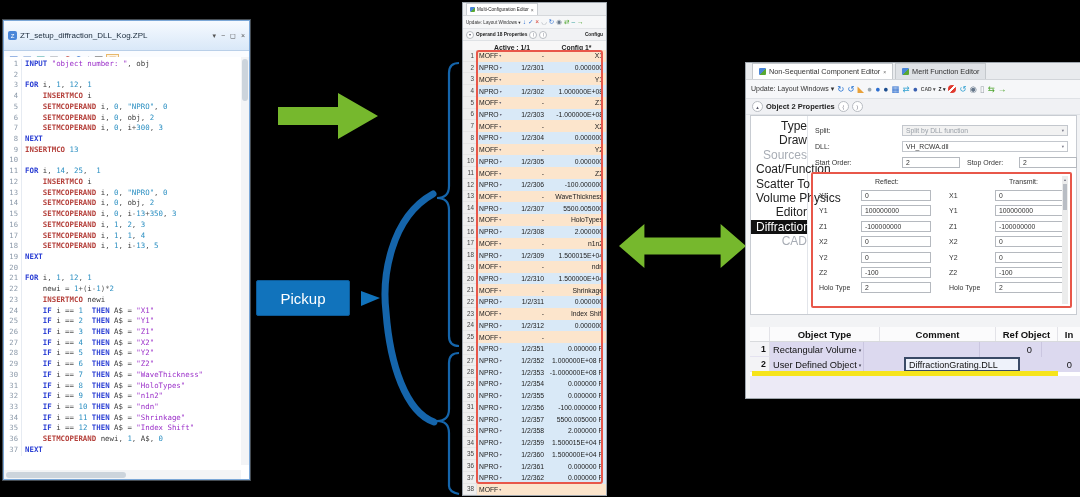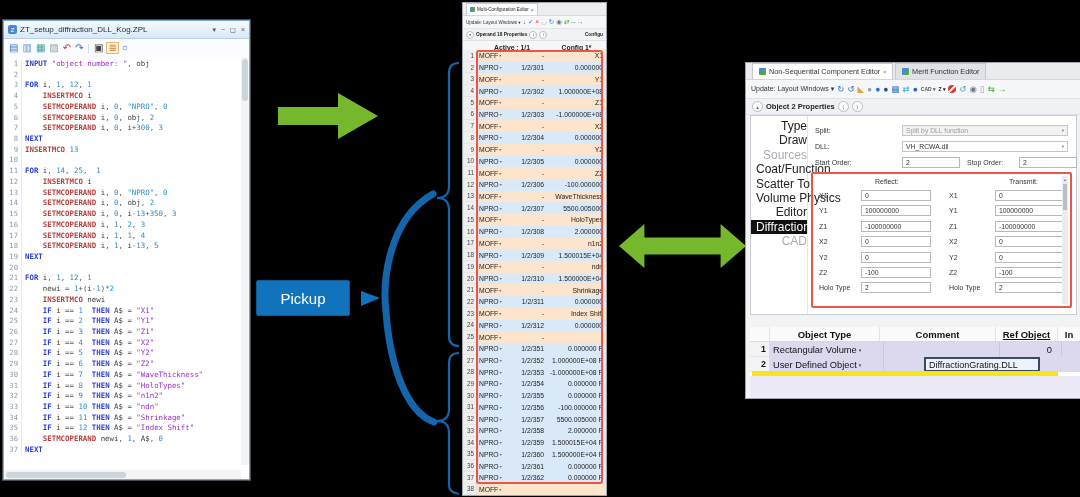--- a/index.html
+++ b/index.html
@@ -5,21 +5,21 @@
   html,body{margin:0;padding:0;}
   body{width:1080px;height:497px;background:#000;position:relative;overflow:hidden;
        font-family:"Liberation Sans",sans-serif;}
   #stage{position:absolute;inset:0;}
   .abs{position:absolute;}
 
   
   #zpl-win{left:3px;top:20px;width:245px;height:458px;background:#fff;
            border:1px solid #7ba7d7;box-shadow:0 0 0 1px rgba(200,220,240,.35);}
   .titlebar{height:17px;background:linear-gradient(#f6faff,#d9e8f8);border-bottom:1px solid #b9cfe8;
-            display:flex;align-items:center;padding:0 4px;gap:3px;}
+            display:flex;align-items:center;padding:6px 4px;gap:3px;}
   .title-icon{width:9px;height:9px;background:#4a86d8;border-radius:2px;color:#fff;font-size:6px;
               display:flex;align-items:center;justify-content:center;flex:none;}
   .title-text{font-size:8px;color:#1a2a3a;flex:1;white-space:nowrap;overflow:hidden;}
   .winbtns{display:flex;gap:5px;color:#555;font-size:7px;}
   .winbtns span{cursor:default;}
   #zpl-toolbar{height:18px;display:flex;align-items:center;gap:4px;padding:0 5px;
                background:#fafcff;border-bottom:1px solid #e0e6ee;}
   .tbi{font-size:10px;line-height:10px;}
   .tbi.framed{outline:1px solid #e8b86a;background:#fdf3e3;padding:0 1px;}
   .tbi.sep{color:#ccd4dc;font-size:9px;}
@@ -126,21 +126,21 @@
 
   #obj-table{position:absolute;left:4px;right:0;top:264px;bottom:0;background:#fff;overflow:hidden;}
   .t-header{height:14px;display:flex;font-size:9.5px;font-weight:bold;background:#fbfbfc;
             border-bottom:1px solid #d8dadd;align-items:center;color:#111;}
   .th-cell{height:100%;display:flex;align-items:center;justify-content:center;box-sizing:border-box;
            border-right:1px solid #e3e3e8;overflow:hidden;white-space:nowrap;}
   .t-row{height:15px;display:flex;align-items:stretch;font-size:9.3px;background:#dcd9ef;color:#111;}
   .t-gutter{width:20px;flex:none;background:#f3f3f6;display:flex;align-items:center;justify-content:flex-end;
             padding-right:3px;border-right:1px solid #dddde4;border-bottom:1px solid #e4e2f0;
             font-weight:bold;font-size:8.8px;box-sizing:border-box;}
-  .c-type{width:114px;flex:none;display:flex;align-items:center;gap:2px;padding-left:3px;
+  .c-type{width:94px;flex:none;display:flex;align-items:center;gap:2px;padding-left:3px;
           border-right:1px solid #cac6e0;border-bottom:1px solid #cfccе4;box-sizing:border-box;white-space:nowrap;overflow:hidden;}
   .c-comment{width:116px;flex:none;display:flex;align-items:center;padding-left:3px;
              border-right:1px solid #cac6e0;box-sizing:border-box;white-space:nowrap;overflow:hidden;}
   .c-comment.selected{border:2px solid #3a4a66;background:#eef2fa;font-size:9px;margin-left:40px;}
   .c-ref{width:62px;flex:none;display:flex;align-items:center;justify-content:flex-end;
          padding-right:9px;border-right:1px solid #cac6e0;box-sizing:border-box;}
   .c-in{flex:1;}
   #yellow-stripe{position:absolute;left:2px;top:44px;width:306px;height:5px;}
   #table-rest{position:absolute;left:0;right:0;top:49px;bottom:0;background:#eceaf6;}
   .tcaret{font-size:5px;color:#445;}
@@ -807,21 +807,21 @@
           </div>
         </div>
       </div>
     </div>
 
     <div id="obj-table">
       <div class="t-header" id="obj-thead">
           <div class="th-cell" style="width: 20px;"></div>
           <div class="th-cell" style="width: 110px;">Object Type</div>
           <div class="th-cell" style="width: 116px;">Comment</div>
-          <div class="th-cell" style="width: 62px; text-decoration: underline;">Ref Object</div>
+          <div class="th-cell" style="width: 62px;">Ref Object</div>
           <div class="th-cell" style="width: 23px;">In</div>
         </div>
       <div id="obj-tbody">
           <div class="t-row">
             <div class="t-gutter">1</div>
             <div class="c-type">
               <span>Rectangular Volume</span>
               <span class="tcaret">▾</span>
             </div>
             <div class="c-comment"></div>

